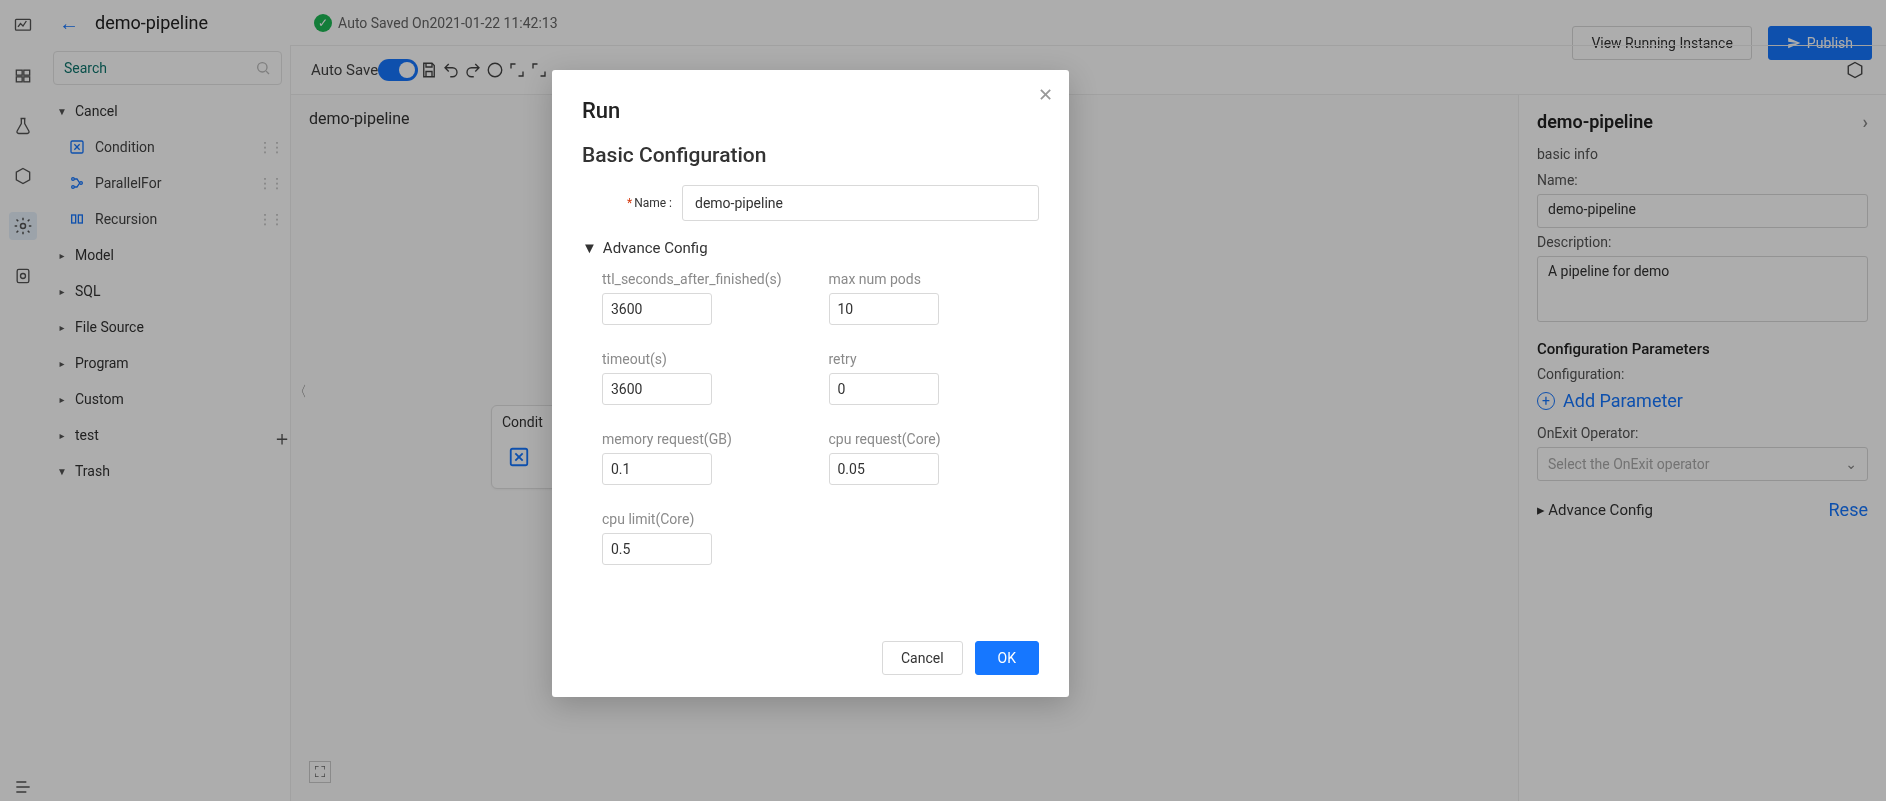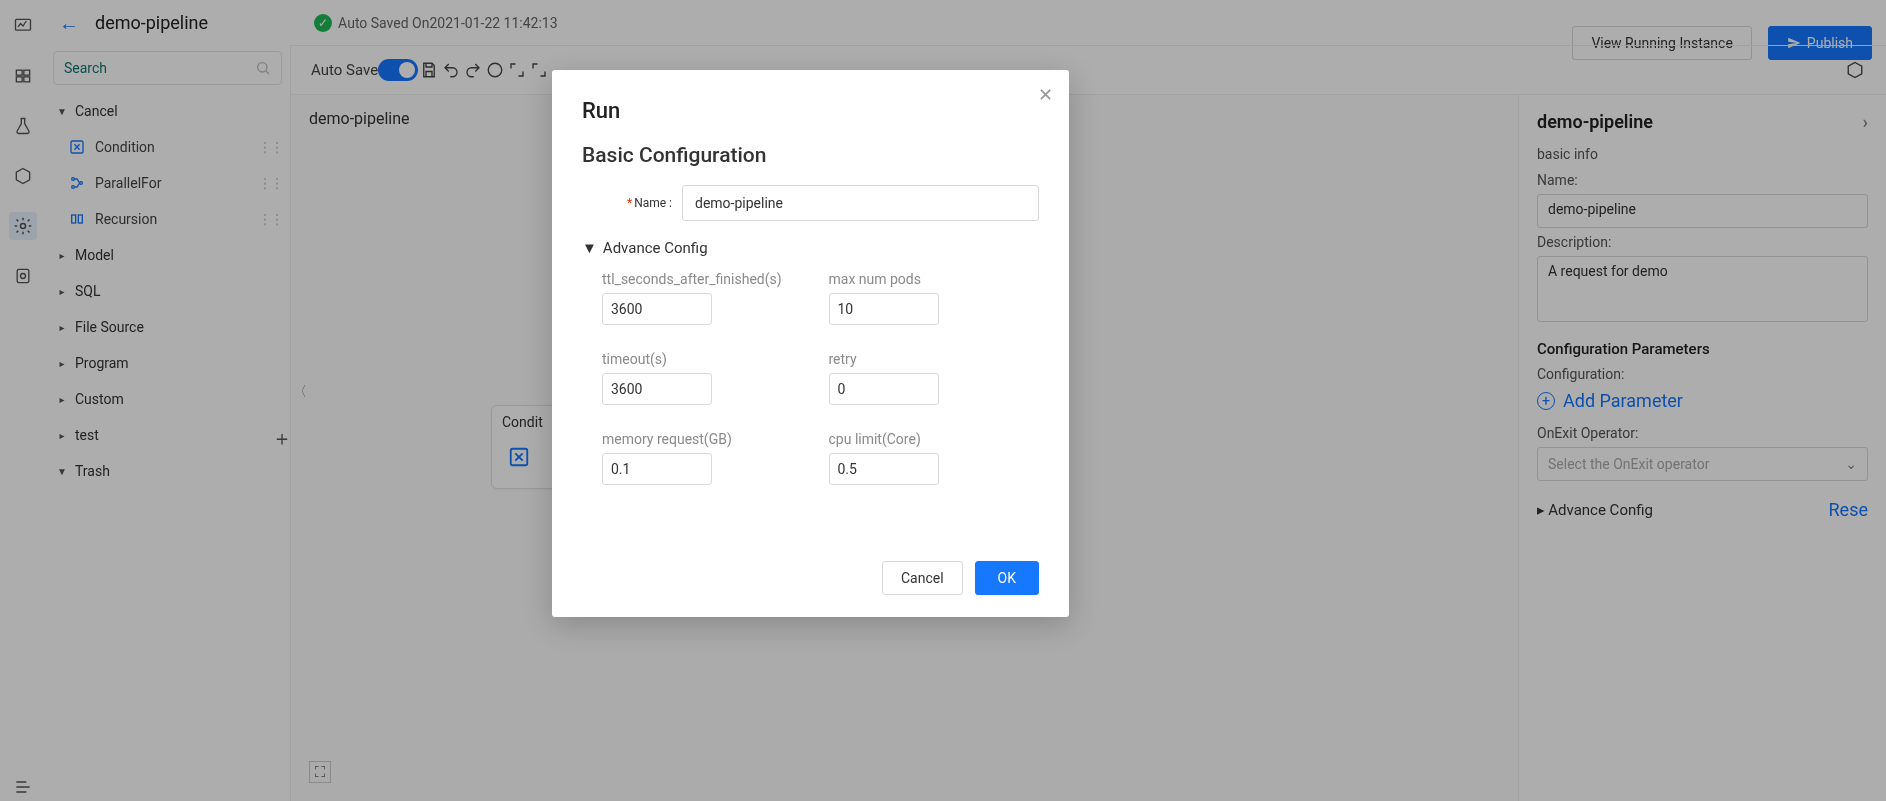--- a/index.html
+++ b/index.html
@@ -281,21 +281,21 @@
 
   <div class="right-panel">
     <h3>
         <span>demo-pipeline</span>
         <span style="margin-left:auto;color:#888;">›</span>
       </h3>
     <div class="section-label">basic info</div>
     <div class="field-label">Name:</div>
     <div class="ro-input">demo-pipeline</div>
     <div class="field-label">Description:</div>
-    <div class="ro-input ro-textarea">A request for demo</div>
+    <div class="ro-input ro-textarea">A pipeline for demo</div>
     <div class="sect-header">Configuration Parameters</div>
     <div class="field-label">Configuration:</div>
     <div class="add-param">
         <span class="plus">+</span>
         <span class="link">Add Parameter</span>
       </div>
     <div class="field-label">OnExit Operator:</div>
     <div class="select">
         <span>Select the OnExit operator</span>
         <span style="color:#888;">⌄</span>
@@ -320,19 +320,20 @@
   <div class="adv-toggle">
       <span>▼</span>
       <span>Advance Config</span>
     </div>
   <div class="grid2">
     <div class="gcell"><div class="glab">ttl_seconds_after_finished(s)</div><input value="3600" style=""></div>
     <div class="gcell"><div class="glab">max num pods</div><input value="10" style=""></div>
     <div class="gcell"><div class="glab">timeout(s)</div><input value="3600" style=""></div>
     <div class="gcell"><div class="glab">retry</div><input value="0" style=""></div>
     <div class="gcell"><div class="glab">memory request(GB)</div><input value="0.1" style=""></div>
+    <div class="gcell"><div class="glab">cpu request(Core)</div><input value="0.05" style=""></div>
     <div class="gcell"><div class="glab">cpu limit(Core)</div><input value="0.5" style=""></div>
   </div>
   <div class="modal-actions">
     <button class="btn">Cancel</button>
     <button class="btn primary">OK</button>
   </div>
 </div>
 
 </body></html>

